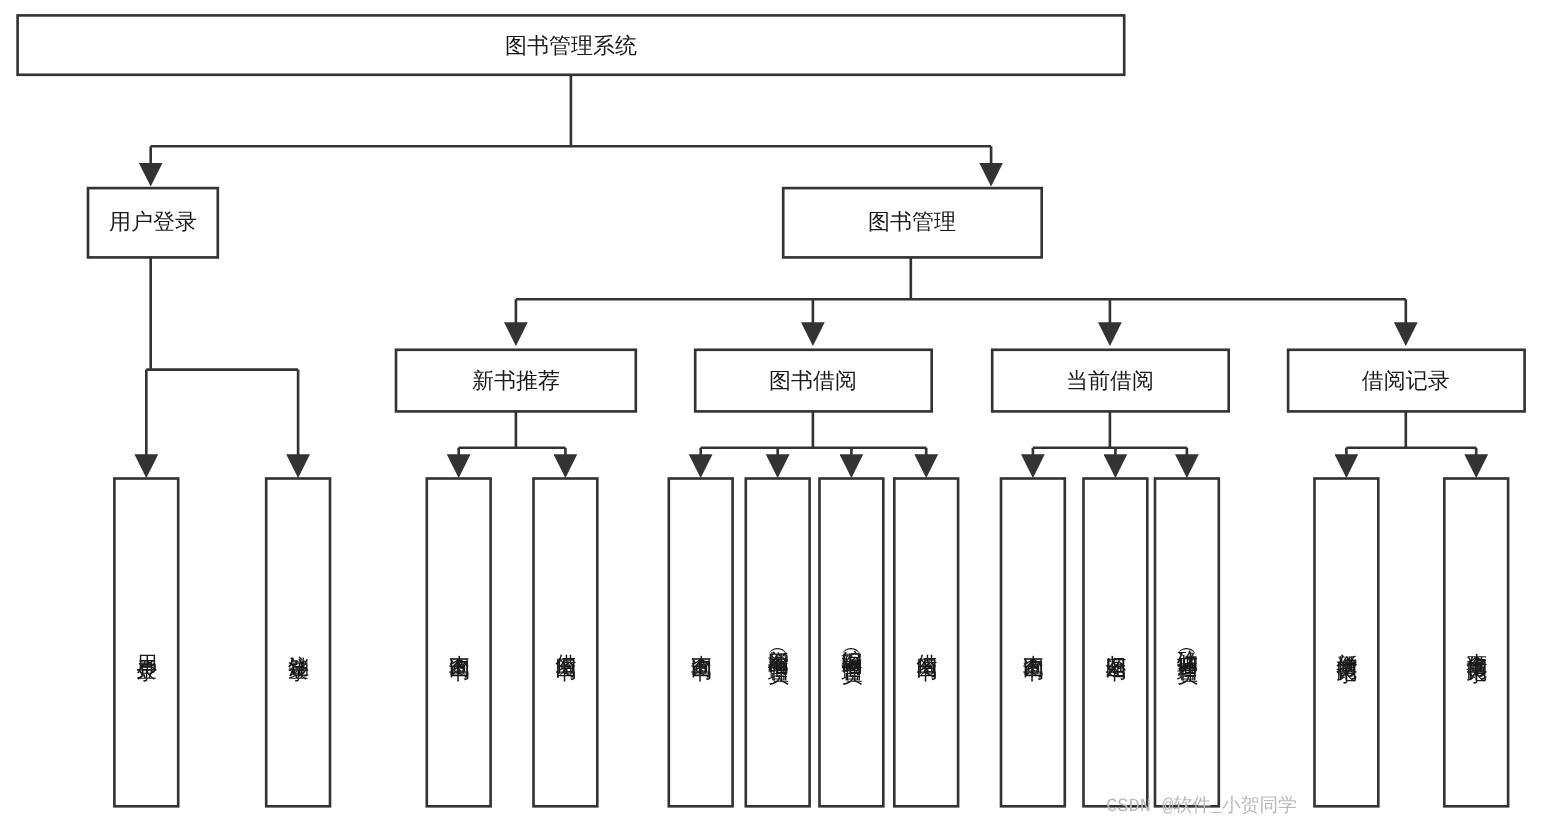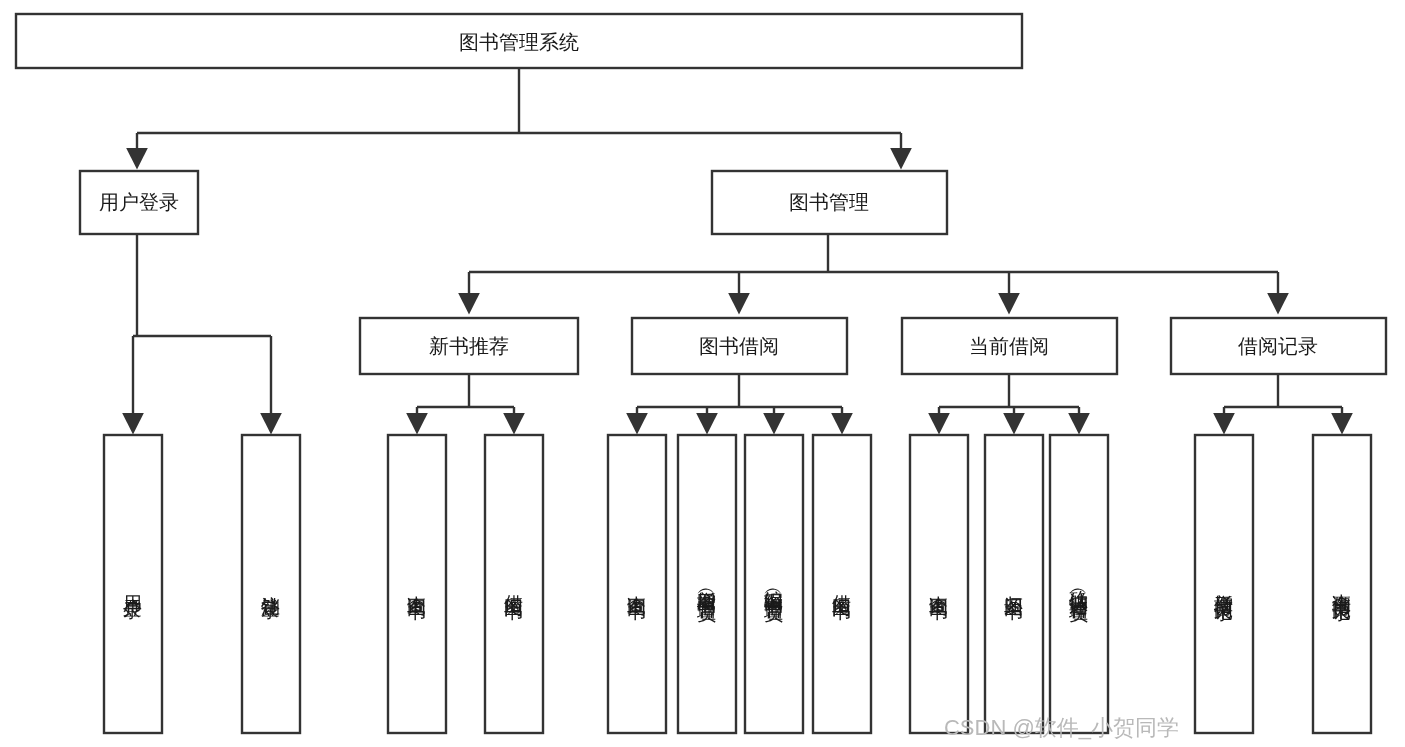--- a/index.html
+++ b/index.html
@@ -64,22 +64,22 @@
     align-items: center;
     justify-content: center;
     white-space: nowrap;
     pointer-events: none;
     user-select: none;
   }
   .watermark {
     position: absolute;
     right: 8px;
     bottom: 4px;
-    font-family: Liberation Sans, sans-serif;
-    font-size: 22px;
+    font-family: Liberation Mono, monospace;
+    font-size: 17px;
     color: #b9b9b9;
     white-space: nowrap;
     user-select: none;
   }
 </style>
 </head>
 <body>
 
 <div id="diagram-root">
 

